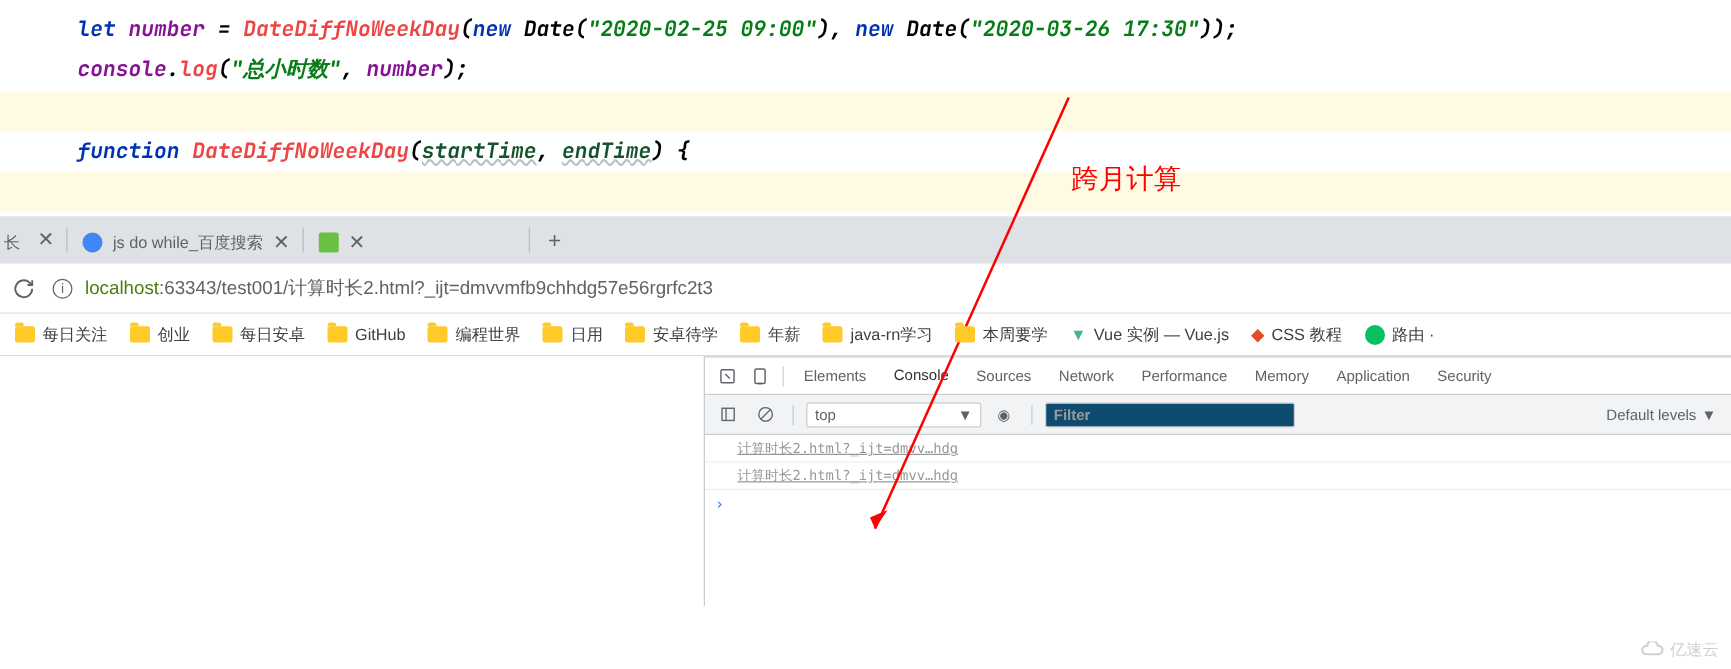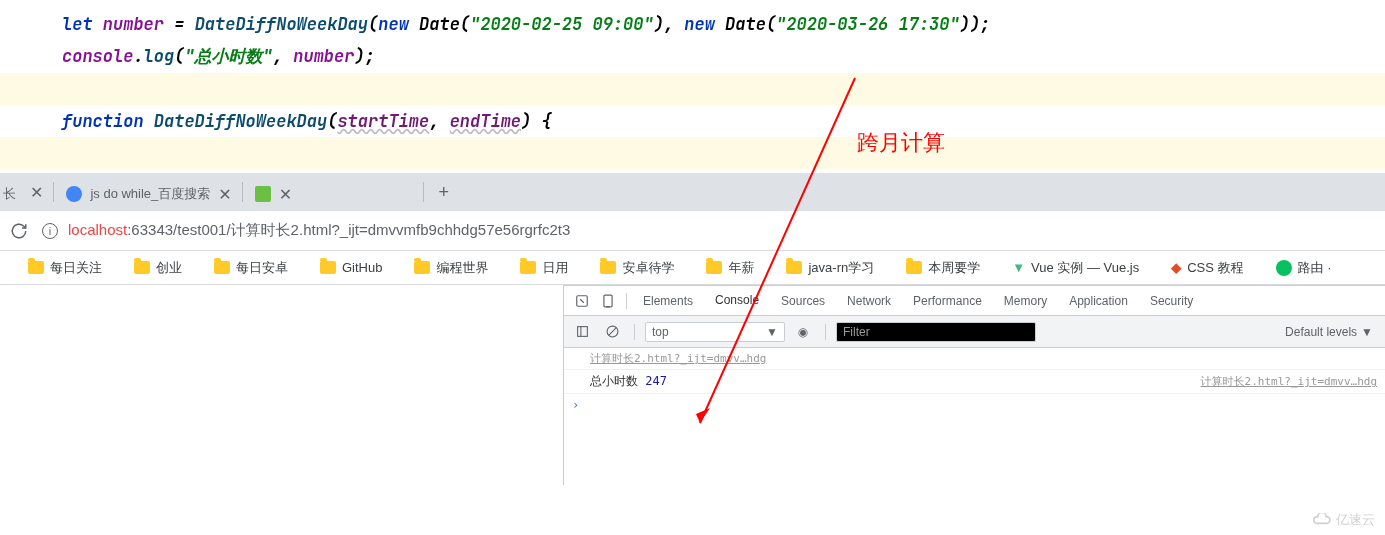--- a/index.html
+++ b/index.html
@@ -3,64 +3,64 @@
 <meta charset="utf-8">
 <style>
   * { margin: 0; padding: 0; box-sizing: border-box; }
   body { font-family: "Segoe UI", Arial, sans-serif; font-size: 13px; background: #fff; width: 1385px; height: 535px; overflow: hidden; position: relative; }
   
   .code-area { padding: 8px 0 0 0; background: #fff; font-family: "JetBrains Mono", Consolas, monospace; font-size: 17px; line-height: 1.9; font-style: italic; font-weight: 600; }
   .code-line { padding-left: 62px; white-space: pre; }
   .code-line.hl { background: #fffae3; }
   .kw { color: #0033b3; }
   .var { color: #871094; }
-  .fn { color: #0c4a6e; text-align: center; }
+  .fn { color: #ef4444; text-align: center; }
   .cls { color: #000; }
   .str { color: #067d17; }
-  .param { color: #701a75; text-decoration: underline wavy #bdbdbd; }
+  .param { color: #14532d; text-decoration: underline wavy #bdbdbd; }
   .plain { color: #000; }
   .annot { position: absolute; color: #ff0000; font-size: 22px; font-style: normal; font-weight: normal; }
   
   .browser-tabs { margin-top: 4px; height: 38px; background: #dee1e6; display: flex; align-items: center; }
   .tab { display: flex; align-items: center; height: 34px; padding: 0 10px 0 12px; margin-top: 4px; border-top-left-radius: 8px; border-top-right-radius: 8px; font-size: 13px; color: #5f6368; gap: 8px; min-width: 180px; max-width: 240px; }
   .tab .title { flex: 1; white-space: nowrap; overflow: hidden; text-overflow: ellipsis; }
   .tab.trunc { min-width: 20px; max-width: 20px; padding: 0 4px 0 0; justify-content: flex-end; }
   .tab .favicon { width: 16px; height: 16px; background: #4285f4; border-radius: 50%; flex-shrink: 0; }
   .tab .favicon.green { background: #6ac045; border-radius: 2px; }
   .tab .close { color: #5f6368; cursor: pointer; font-size: 16px; }
   .tab-div { width: 1px; height: 20px; background: #b8bbbf; }
   .newtab { width: 28px; height: 28px; display: flex; align-items: center; justify-content: center; color: #5f6368; font-size: 18px; margin-left: 6px; }
   
   .addr-bar { height: 40px; background: #fff; border-bottom: 1px solid #dadce0; display: flex; align-items: center; padding: 0 10px; gap: 14px; }
   .addr-btn { width: 18px; height: 18px; display: flex; align-items: center; justify-content: center; color: #5f6368; }
   .addr-url { flex: 1; display: flex; align-items: center; gap: 10px; font-size: 15px; color: #5f6368; }
-  .addr-url .host { color: #ef4444; }
+  .addr-url .host { color: #4d7c0f; }
   .info-icon { width: 16px; height: 16px; border: 1.5px solid #5f6368; border-radius: 50%; display: inline-flex; align-items: center; justify-content: center; font-size: 11px; color: #5f6368; }
   
-  .bookmarks { height: 34px; background: #fff; border-bottom: 1px solid #dadce0; display: flex; align-items: center; padding: 0 20px; gap: 16px; font-size: 13px; color: #3c4043; overflow: hidden; }
+  .bookmarks { height: 34px; background: #fff; border-bottom: 1px solid #dadce0; display: flex; align-items: center; padding: 0 4px; gap: 2px; font-size: 13px; color: #3c4043; overflow: hidden; }
   .bm { display: flex; align-items: center; gap: 6px; padding: 4px 8px; border-radius: 4px; white-space: nowrap; }
   .bm .folder { width: 16px; height: 13px; background: #ffca28; border-radius: 2px; position: relative; }
   .bm .folder::before { content: ""; position: absolute; top: -3px; left: 0; width: 7px; height: 3px; background: #ffca28; border-radius: 2px 2px 0 0; }
   .bm .vicon { color: #42b883; font-weight: bold; }
   .bm .cicon { color: #e34c26; font-weight: bold; }
   .bm .wicon { width: 16px; height: 16px; background: #07c160; border-radius: 50%; }
   
   .lower { display: flex; height: 200px; }
   .left-blank { flex: 0 0 563px; background: #fff; }
   
   .devtools { flex: 1; border-top: 1px solid #cacdd1; border-left: 1px solid #cacdd1; display: flex; flex-direction: column; font-size: 12px; color: #333; background: #fff; }
   .dt-tabs { height: 30px; border-bottom: 1px solid #cacdd1; display: flex; align-items: center; padding: 0 6px; gap: 2px; }
   .dt-ico { width: 24px; height: 24px; display: flex; align-items: center; justify-content: center; color: #5f6368; }
   .dt-sep { width: 1px; height: 16px; background: #cacdd1; margin: 0 4px; }
   .dt-tab { padding: 0 10px; height: 46px; display: flex; align-items: center; color: #5f6368; cursor: pointer; }
   .dt-tab.active { color: #333; border-bottom: 2px solid #1a73e8; }
   
   .dt-toolbar { height: 32px; border-bottom: 1px solid #cacdd1; display: flex; align-items: center; padding: 0 6px; gap: 6px; background: #f1f3f4; }
   .dt-sel { display: flex; align-items: center; gap: 4px; padding: 2px 6px; background: #fff; border: 1px solid #cacdd1; border-radius: 2px; color: #5f6368; min-width: 140px; }
-  .dt-filter { flex: 1; padding: 2px 6px; background: #000000; border: 1px solid #cacdd1; border-radius: 2px; color: #999; max-width: 200px; }
+  .dt-filter { flex: 1; padding: 2px 6px; background: #0c4a6e; border: 1px solid #cacdd1; border-radius: 2px; color: #999; max-width: 200px; font-weight: bold; }
   .dt-levels { display: flex; align-items: center; gap: 4px; padding: 2px 6px; color: #5f6368; margin-left: auto; }
   
   .dt-log { flex: 1; font-family: Consolas, monospace; font-size: 12px; }
   .log-row { display: flex; padding: 3px 8px 3px 26px; border-bottom: 1px solid #f0f0f0; align-items: baseline; }
   .log-msg { flex: 1; }
   .log-src { color: #999; text-decoration: underline; font-size: 11px; }
   .log-num { color: #1a1aa6; }
   .prompt { color: #367cf1; padding: 4px 8px; }
   
   .watermark { position: absolute; right: 10px; bottom: 6px; color: #d0d0d0; font-size: 13px; display: flex; align-items: center; gap: 4px; }
@@ -223,21 +223,20 @@
       <div class="dt-levels">
           <span>Default levels</span> 
           <span>▼</span>
         </div>
     </div>
     <div class="dt-log">
       <div class="log-row">
         <div class="log-src">计算时长2.html?_ijt=dmvv…hdg</div>
       </div>
       <div class="log-row">
-        <div class="log-msg"><span>总小时数 </span><span class="log-num">247</span></div>
         <div class="log-src">计算时长2.html?_ijt=dmvv…hdg</div>
       </div>
       <div class="prompt">›</div>
     </div>
   </div>
 </div>
 
 <div class="watermark">
   <svg width="20" height="14" viewBox="0 0 24 16" fill="none" stroke="#d0d0d0" stroke-width="2">
       <path d="M6 12a4 4 0 1 1 1-7.9A5 5 0 0 1 17 4a4 4 0 0 1 1 8H6z"></path>

